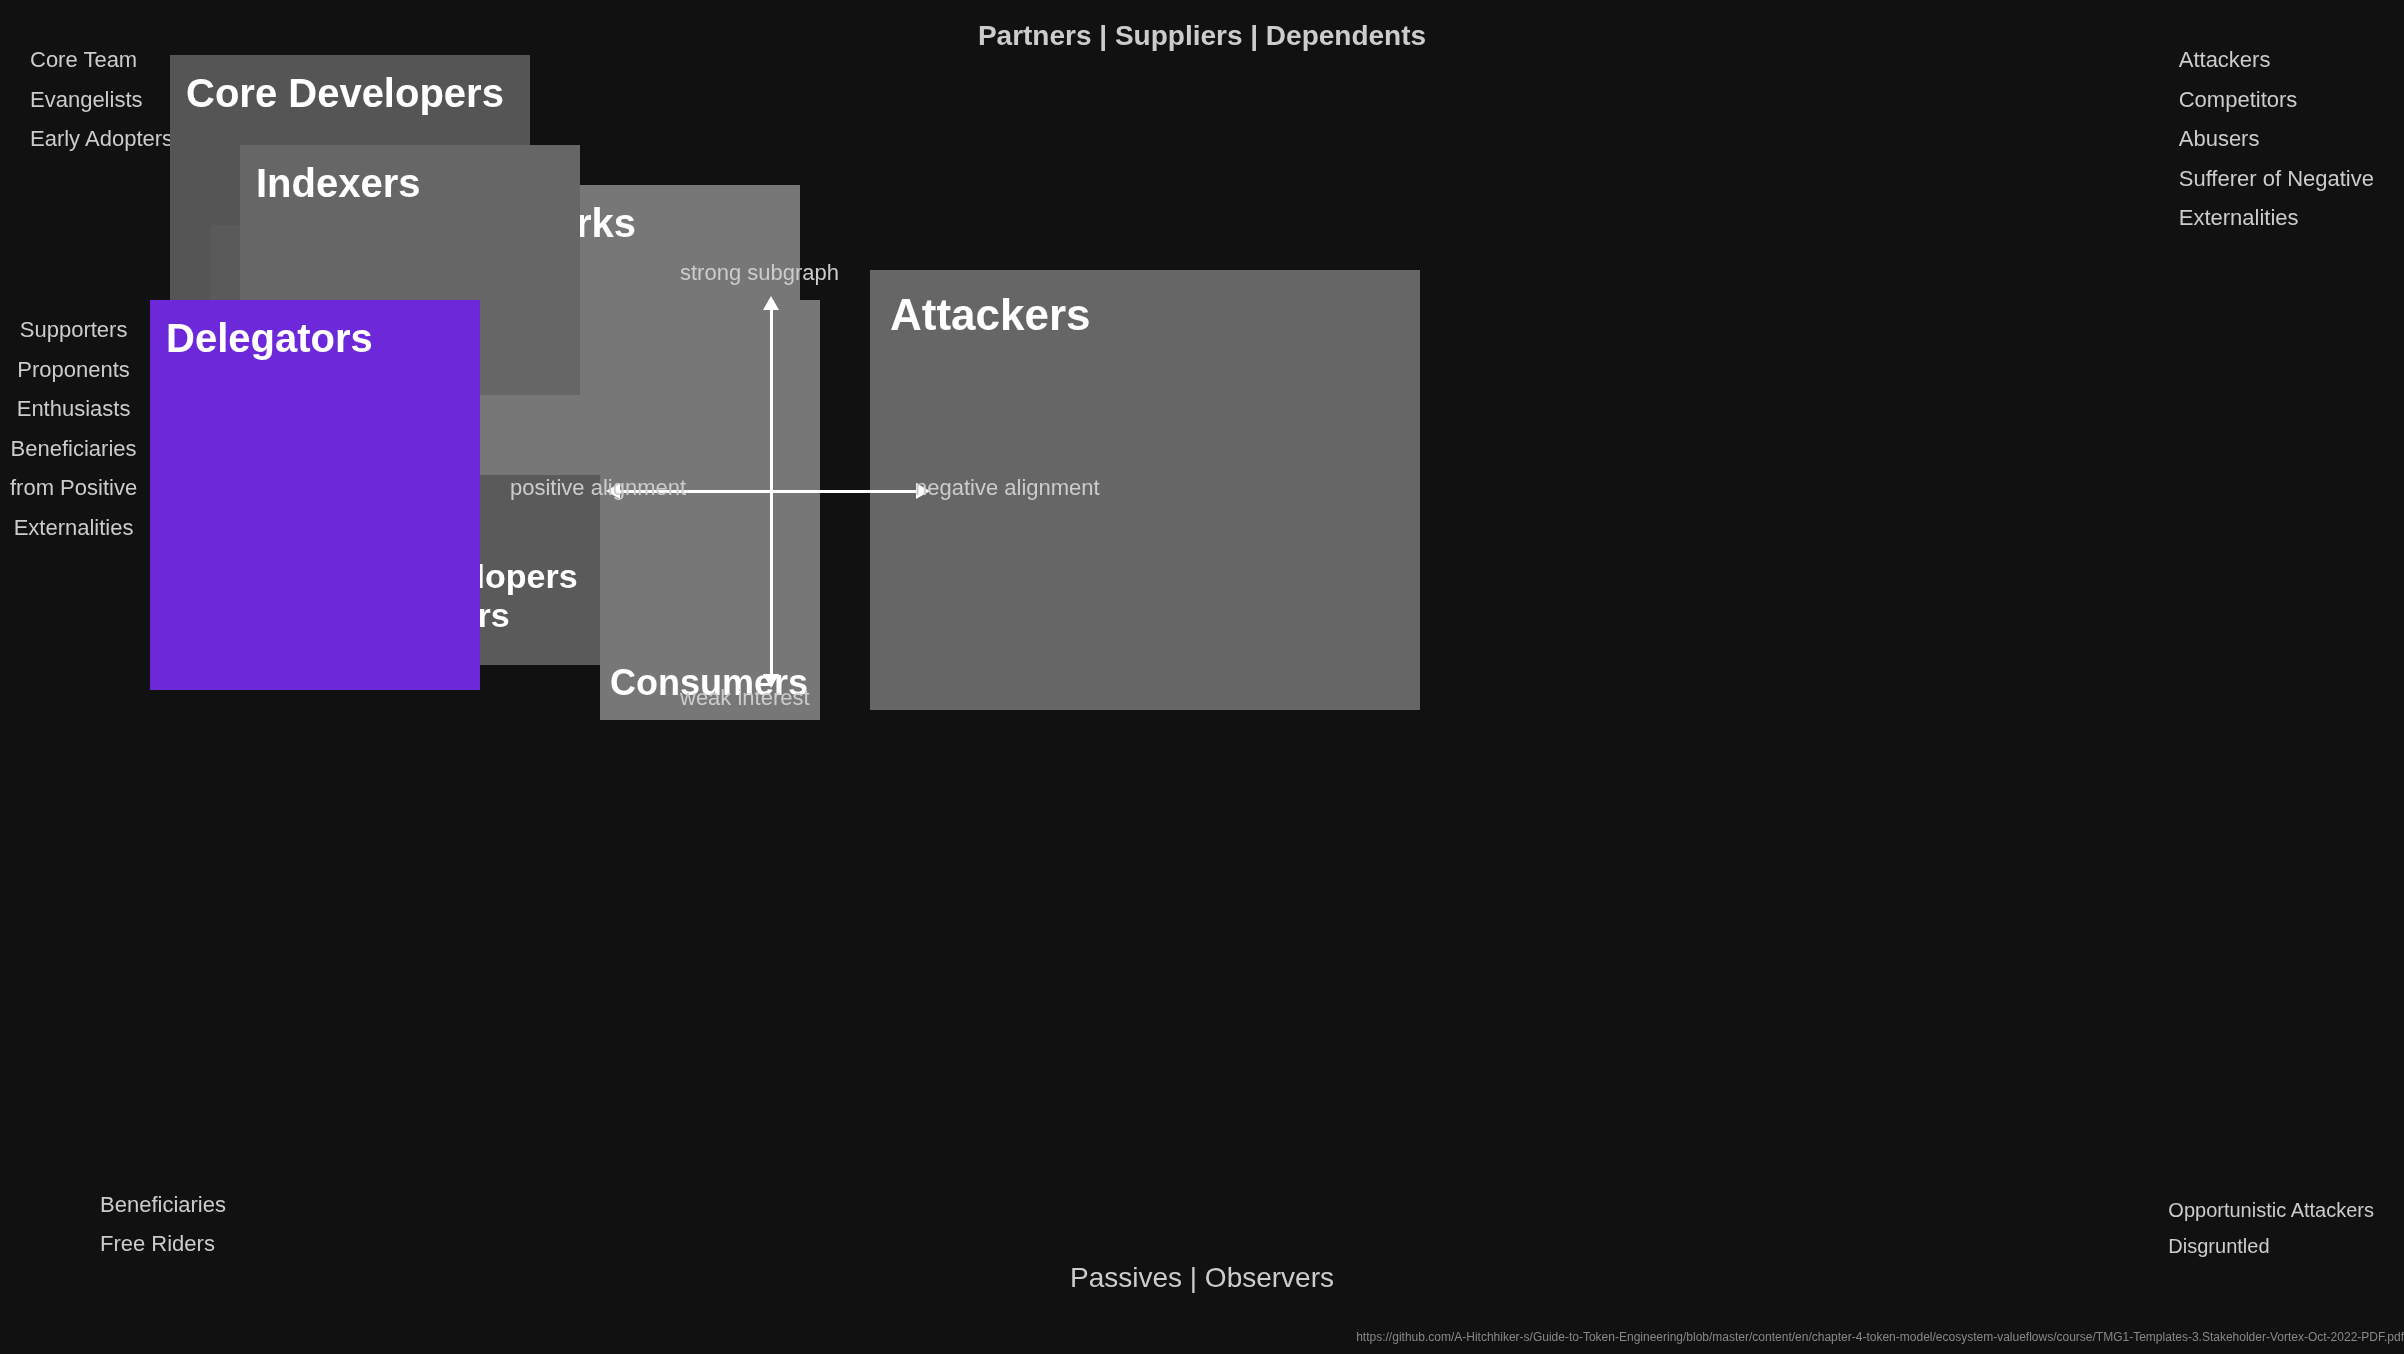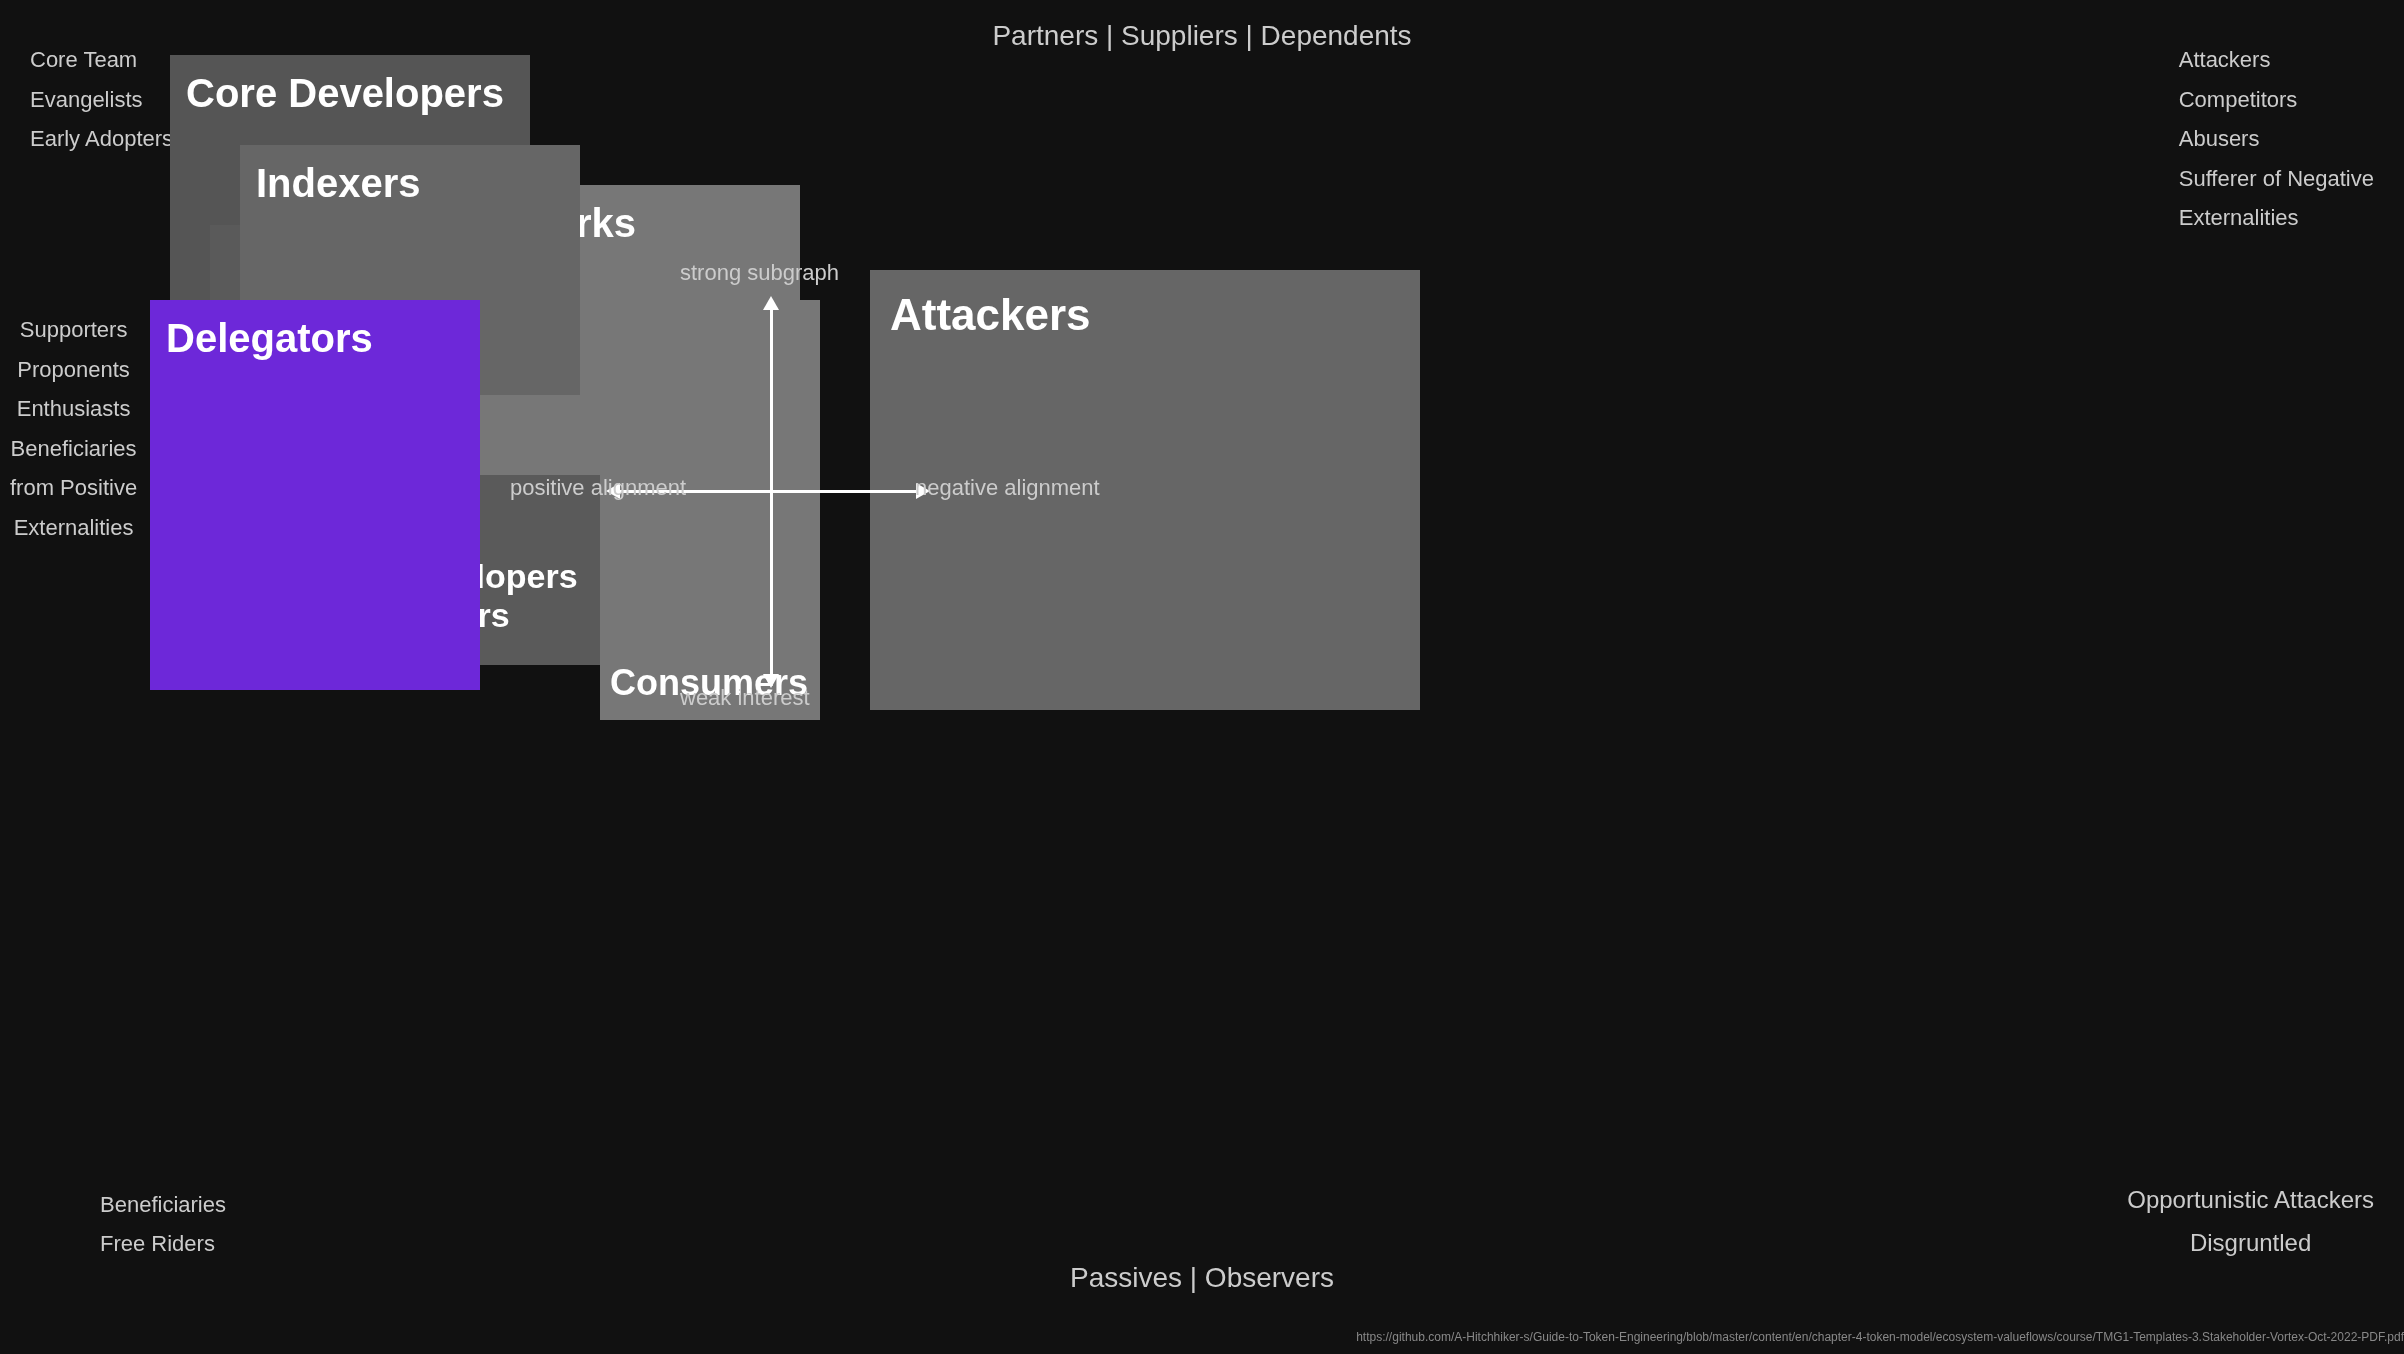--- a/index.html
+++ b/index.html
@@ -21,20 +21,21 @@
 
     
     .top-center {
       position: absolute;
       top: 20px;
       left: 50%;
       transform: translateX(-50%);
       font-size: 28px;
       color: #ccc;
       white-space: nowrap;
+      font-weight: bold;
     }
 
     
     .bottom-center {
       position: absolute;
       bottom: 60px;
       left: 50%;
       transform: translateX(-50%);
       font-size: 28px;
       color: #ccc;
@@ -92,24 +93,24 @@
       font-size: 22px;
       color: #ccc;
       line-height: 1.8;
     }
 
     
     .bottom-right-labels {
       position: absolute;
       bottom: 90px;
       right: 30px;
-      font-size: 24px;
-      color: #ccc;
-      line-height: 1.8;
-      text-align: center;
+      font-size: 20px;
+      color: #ccc;
+      line-height: 1.8;
+      text-align: left;
     }
 
     
     .box {
       position: absolute;
       border: none;
     }
 
     .box-core-developers {
       background: #555;

